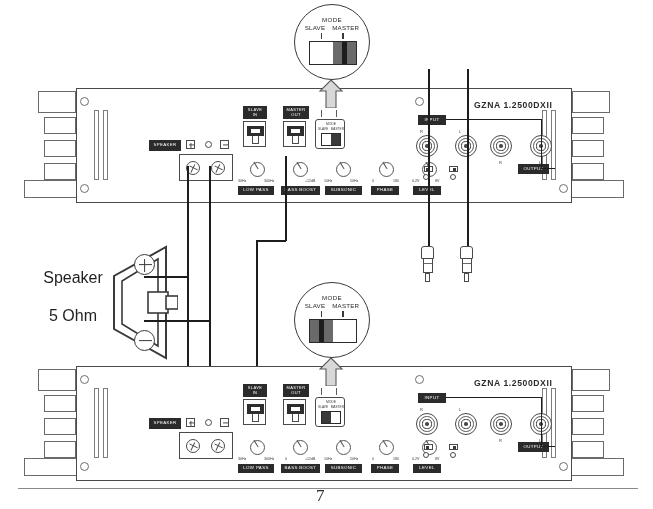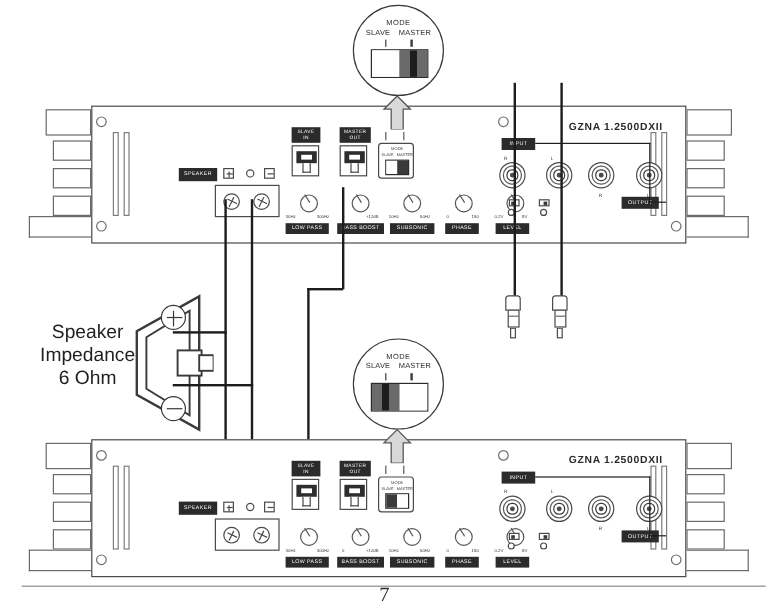--- a/index.html
+++ b/index.html
@@ -276,21 +276,21 @@
     <div class="minisw" style="left:400px;top:78px;"></div>
     <div class="minidot" style="left:399px;top:86px;"></div>
     <div class="minisw right" style="left:425px;top:78px;"></div>
     <div class="minidot" style="left:426px;top:86px;"></div>
 
     <div class="wire h" style="left:422px;top:31px;width:96px;height:1.2px;"></div>
     <div class="wire v" style="left:517px;top:31px;height:50px;width:1.2px;"></div>
     <div class="wire h" style="left:517px;top:80px;width:14px;height:1.2px;"></div>
   </div>
 
-  <div class="speakertext" style="left:14px;top:268px;width:118px;"><span>Speaker</span><br><span>Impedance</span><br><span>6 Ohm</span></div>
+  <div class="speakertext" style="left:14px;top:268px;width:118px;"><span>Speaker</span><br><br><span>5 Ohm</span></div>
 
   <svg style="position:absolute;left:88px;top:245px;" width="90" height="115" viewBox="0 0 90 115">
     <polygon points="78,2 78,113 26,84 26,31" fill="#ffffff" stroke="#3a3a3a" stroke-width="2"></polygon>
     <polygon points="70,14 70,101 34,79 34,36" fill="#ffffff" stroke="#3a3a3a" stroke-width="1.6"></polygon>
     <rect x="60" y="47" width="20" height="21" fill="#ffffff" stroke="#3a3a3a" stroke-width="1.6"></rect>
     <rect x="78" y="51" width="12" height="13" fill="#ffffff" stroke="#3a3a3a" stroke-width="1.6"></rect>
   </svg>
 
   <div class="polbig plus" style="left:134px;top:254px;"></div>
   <div class="polbig" style="left:134px;top:330px;"></div>

